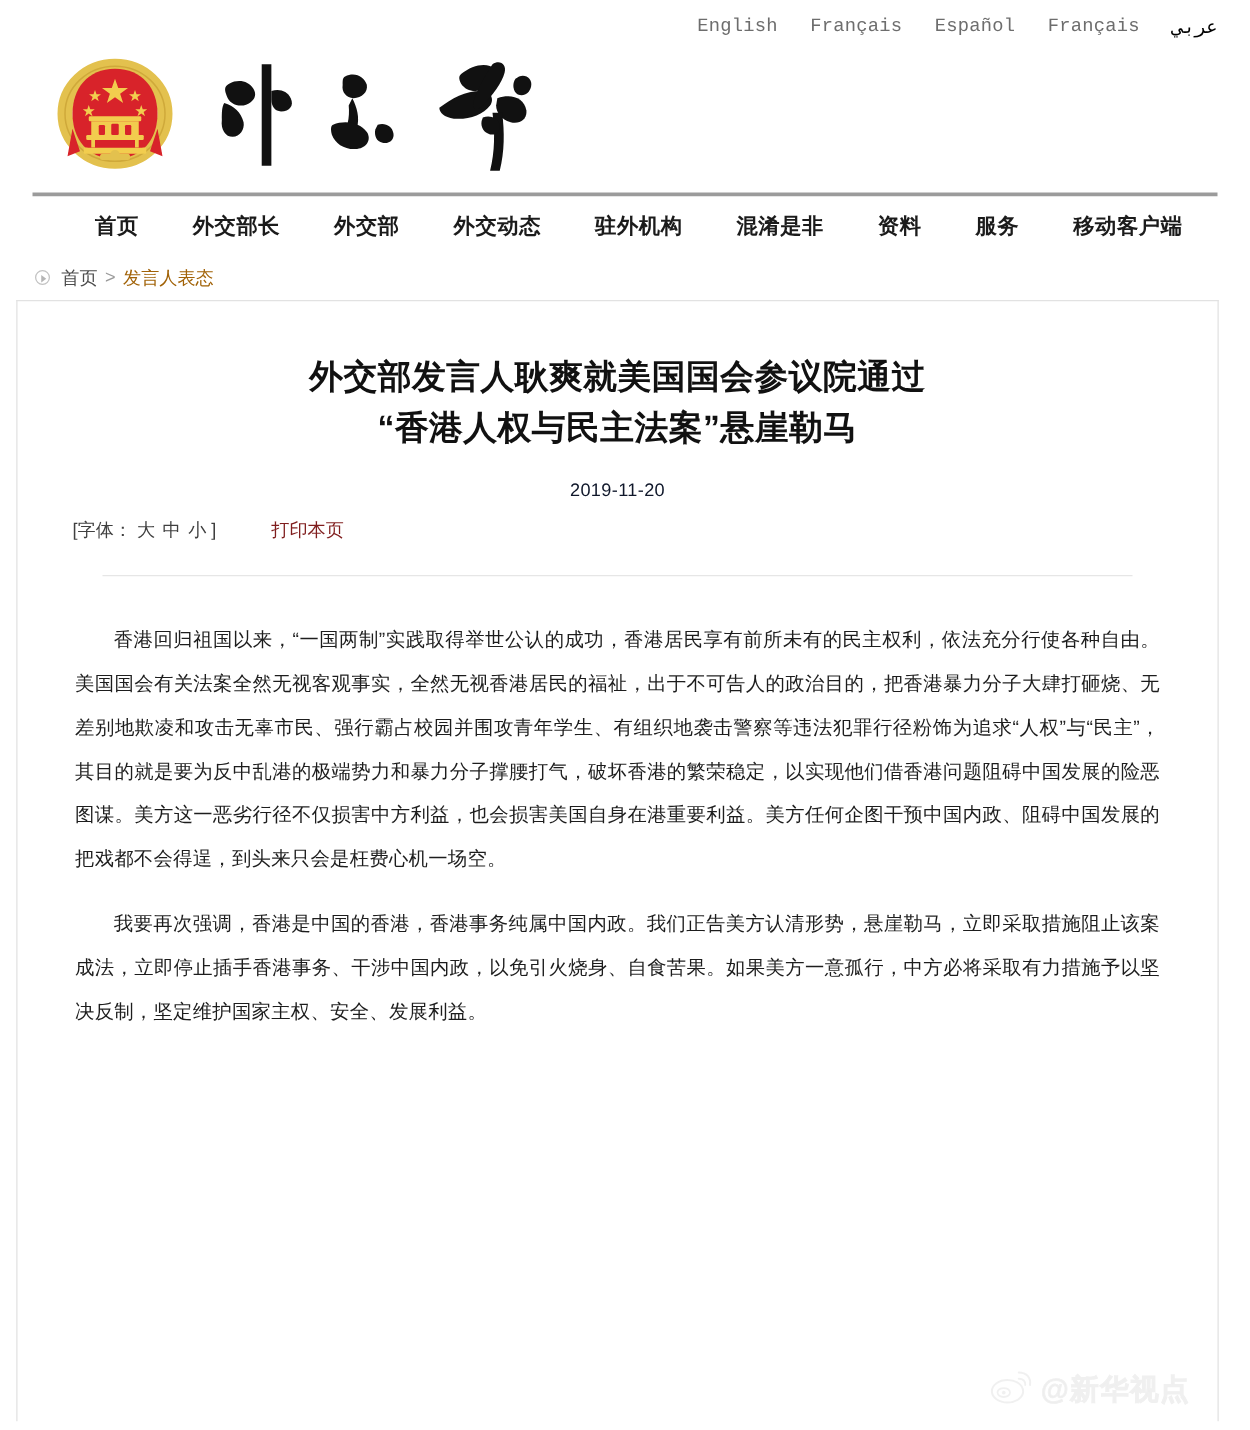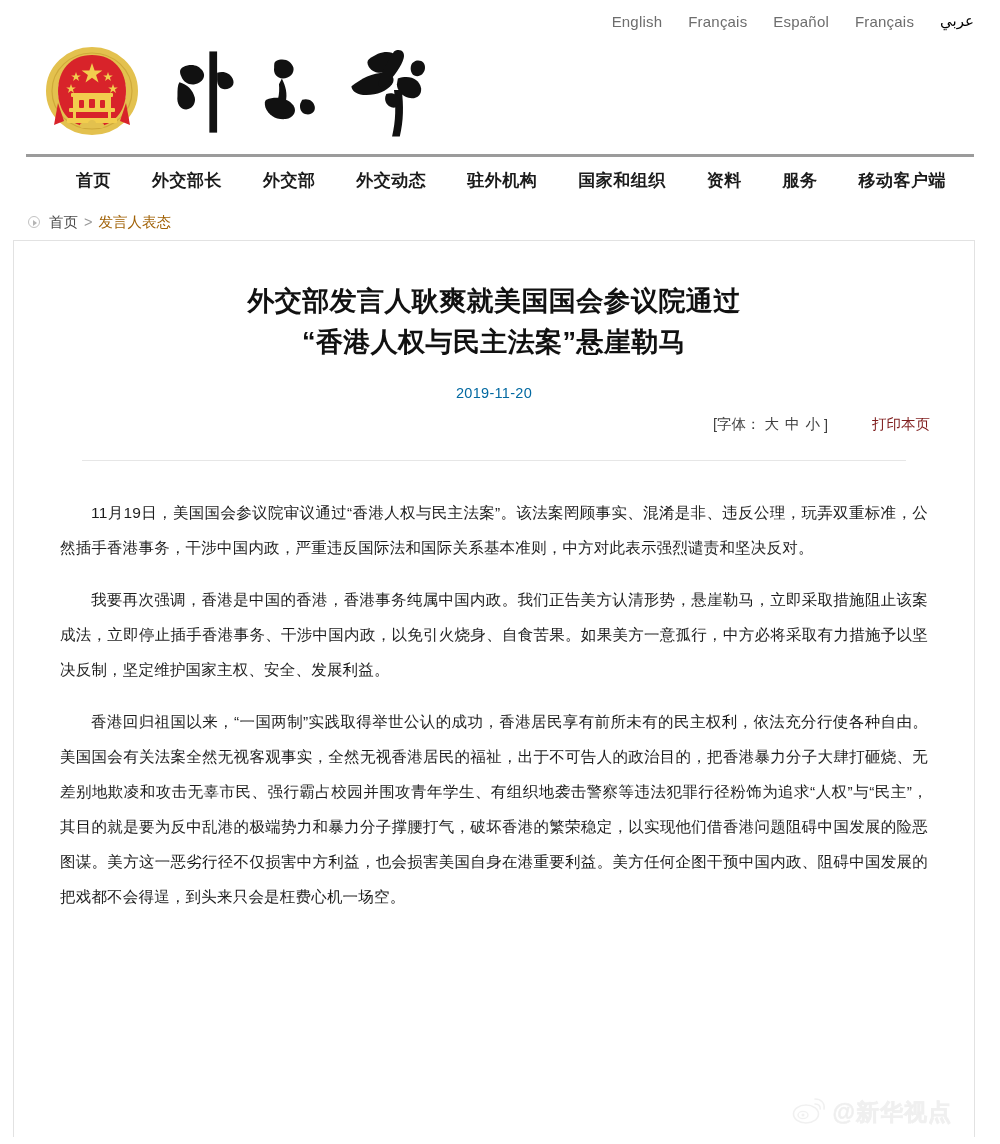--- a/index.html
+++ b/index.html
@@ -13,20 +13,21 @@
 
   
   .lang-bar {
     height: 36px;
     display: flex;
     justify-content: flex-end;
     align-items: center;
     gap: 26px;
     padding-right: 26px;
     padding-top: 6px;
+    font-family: Liberation Mono, monospace;
   }
   .lang-link {
     font-size: 15px;
     color: #6d6d6d;
     text-decoration: none;
     letter-spacing: .2px;
     white-space: nowrap;
   }
   .lang-link.arabic { font-size: 15px; color: #000000; }
 
@@ -123,27 +124,27 @@
     font-size: 27px;
     line-height: 41px;
     color: #111;
     font-weight: 700;
     letter-spacing: .4px;
     padding: 0 48px;
   }
   .article-date {
     text-align: center;
     font-size: 14.5px;
-    color: #0369a1;
+    color: #0f172a;
     margin-top: 22px;
     letter-spacing: .3px;
   }
   .article-tools {
     display: flex;
-    justify-content: flex-end;
+    justify-content: flex-start;
     align-items: center;
     gap: 44px;
     margin-top: 14px;
     font-size: 14.5px;
     color: #3f3f3f;
   }
   .font-ctrl { display: inline-flex; align-items: center; gap: 2px; }
   .font-ctrl .sz { cursor: pointer; padding: 0 2px; color: #3f3f3f; text-decoration: none; }
   .print-link { color: #7f1d1d; text-decoration: none; }
 
@@ -263,21 +264,21 @@
   </div>
 </div>
 
 <div class="nav-wrap">
   <nav class="nav">
     <a class="nav-item" href="#">首页</a>
     <a class="nav-item" href="#">外交部长</a>
     <a class="nav-item" href="#">外交部</a>
     <a class="nav-item" href="#">外交动态</a>
     <a class="nav-item" href="#">驻外机构</a>
-    <a class="nav-item" href="#">国家和组织</a>
+    <a class="nav-item" href="#">混淆是非</a>
     <a class="nav-item" href="#">资料</a>
     <a class="nav-item" href="#">服务</a>
     <a class="nav-item" href="#">移动客户端</a>
   </nav>
 </div>
 
 <div class="breadcrumb">
   <span class="bc-bullet"></span>
   <a class="bc-link" href="#">首页</a>
   <span class="bc-sep">&gt;</span>
@@ -302,23 +303,22 @@
         <a class="sz" href="#">小</a>
         <span>]</span>
       </span>
       <a class="print-link" href="#">打印本页</a>
     </div>
 
     <div class="divider"></div>
   </div>
 
   <div class="article-body">
-    <p>11月19日，美国国会参议院审议通过“香港人权与民主法案”。该法案罔顾事实、混淆是非、违反公理，玩弄双重标准，公然插手香港事务，干涉中国内政，严重违反国际法和国际关系基本准则，中方对此表示强烈谴责和坚决反对。</p>
+    <p>香港回归祖国以来，“一国两制”实践取得举世公认的成功，香港居民享有前所未有的民主权利，依法充分行使各种自由。美国国会有关法案全然无视客观事实，全然无视香港居民的福祉，出于不可告人的政治目的，把香港暴力分子大肆打砸烧、无差别地欺凌和攻击无辜市民、强行霸占校园并围攻青年学生、有组织地袭击警察等违法犯罪行径粉饰为追求“人权”与“民主”，其目的就是要为反中乱港的极端势力和暴力分子撑腰打气，破坏香港的繁荣稳定，以实现他们借香港问题阻碍中国发展的险恶图谋。美方这一恶劣行径不仅损害中方利益，也会损害美国自身在港重要利益。美方任何企图干预中国内政、阻碍中国发展的把戏都不会得逞，到头来只会是枉费心机一场空。</p>
     <p>我要再次强调，香港是中国的香港，香港事务纯属中国内政。我们正告美方认清形势，悬崖勒马，立即采取措施阻止该案成法，立即停止插手香港事务、干涉中国内政，以免引火烧身、自食苦果。如果美方一意孤行，中方必将采取有力措施予以坚决反制，坚定维护国家主权、安全、发展利益。</p>
-    <p>香港回归祖国以来，“一国两制”实践取得举世公认的成功，香港居民享有前所未有的民主权利，依法充分行使各种自由。美国国会有关法案全然无视客观事实，全然无视香港居民的福祉，出于不可告人的政治目的，把香港暴力分子大肆打砸烧、无差别地欺凌和攻击无辜市民、强行霸占校园并围攻青年学生、有组织地袭击警察等违法犯罪行径粉饰为追求“人权”与“民主”，其目的就是要为反中乱港的极端势力和暴力分子撑腰打气，破坏香港的繁荣稳定，以实现他们借香港问题阻碍中国发展的险恶图谋。美方这一恶劣行径不仅损害中方利益，也会损害美国自身在港重要利益。美方任何企图干预中国内政、阻碍中国发展的把戏都不会得逞，到头来只会是枉费心机一场空。</p>
   </div>
 
   <div class="watermark">
     <span>
       <svg viewBox="0 0 34 30" width="34" height="30" aria-hidden="true">
         <ellipse cx="14" cy="19" rx="12.5" ry="9" fill="none" stroke="#cfcfcf" stroke-width="1.6"></ellipse>
         <ellipse cx="11" cy="20" rx="5" ry="3.6" fill="none" stroke="#cfcfcf" stroke-width="1.4"></ellipse>
         <circle cx="11" cy="20" r="1.5" fill="#cfcfcf"></circle>
         <path d="M23 4 C29 4 33 8 32 14" fill="none" stroke="#cfcfcf" stroke-width="1.6" stroke-linecap="round"></path>
         <path d="M23 9 C26.5 9 28.6 11 28.2 14" fill="none" stroke="#cfcfcf" stroke-width="1.5" stroke-linecap="round"></path>

